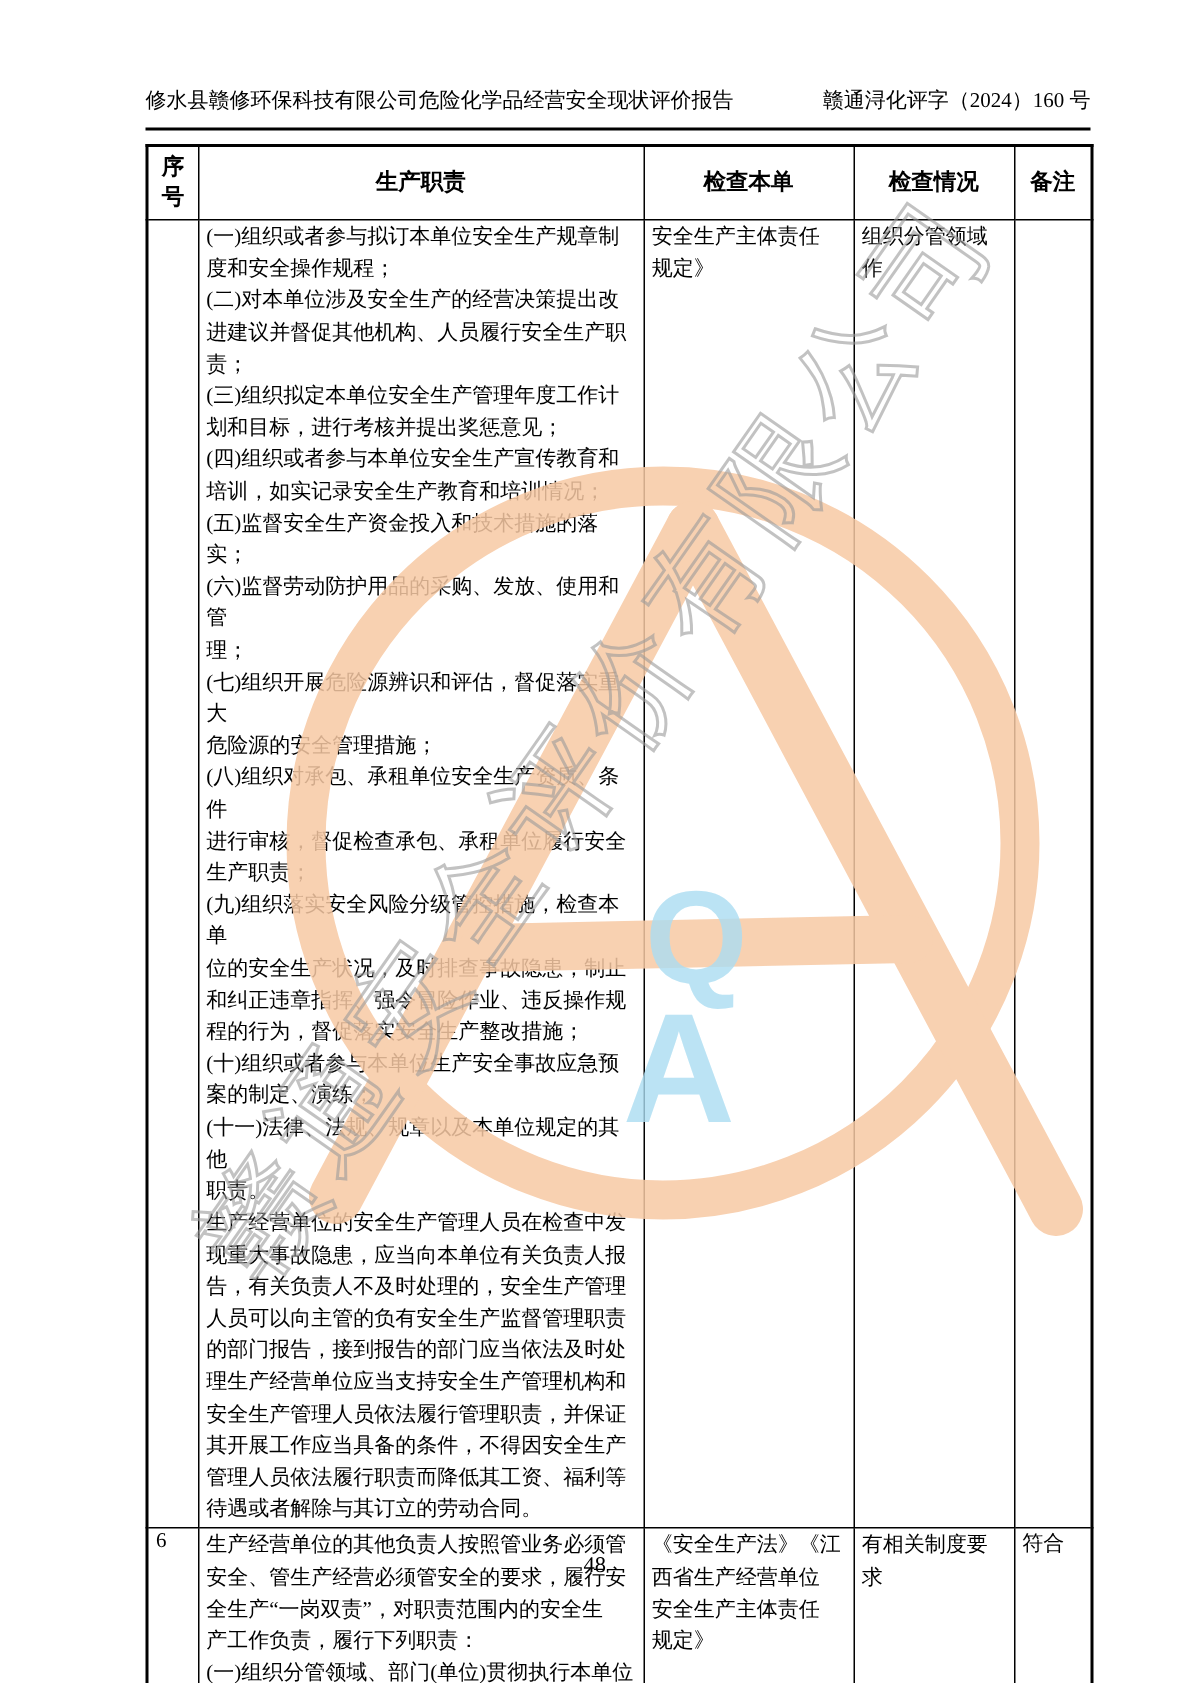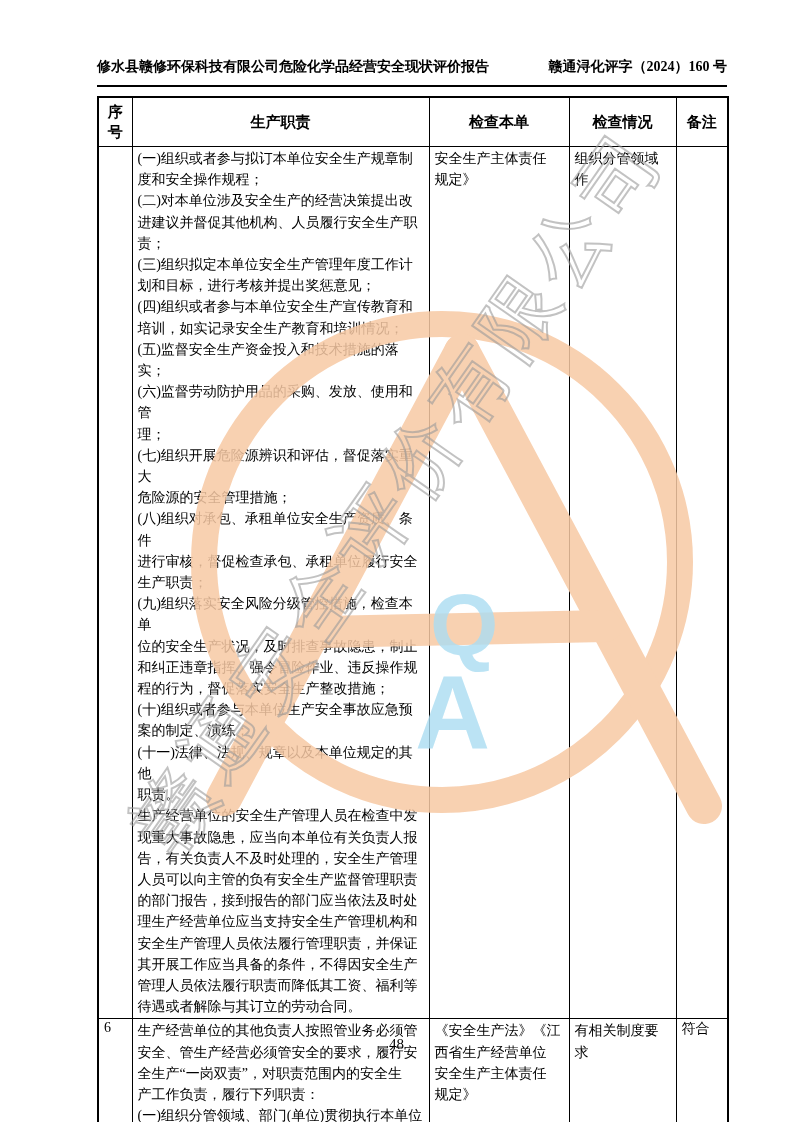--- a/index.html
+++ b/index.html
@@ -4,21 +4,21 @@
 <style>
   html,body { margin:0; padding:0; background:#ffffff; }
   .page {
     position:relative; width:793px; height:1122px; background:#ffffff;
     font-family:"Liberation Serif","DejaVu Serif",serif; color:#000;
     overflow:hidden;
   }
   .hdr {
     position:absolute; left:97px; top:58px; width:630px;
     display:flex; justify-content:space-between; align-items:flex-end;
-    font-weight:bold; font-size:14px; white-space:nowrap;
+    font-weight:normal; font-size:14px; white-space:nowrap;
   }
   .hdr-rule { position:absolute; left:97px; top:85px; width:630px; height:2px; background:#000; }
   .tbl-wrap { position:absolute; left:97px; top:96px; }
   table.inspection { border-collapse:collapse; table-layout:fixed; width:630px; border:2px solid #000; }
   table.inspection th, table.inspection td {
     border:1.5px solid #000; font-size:14px; padding:1px 5px; overflow:hidden;
     vertical-align:top; text-align:left;
   }
   table.inspection th {
     font-weight:bold; text-align:center; vertical-align:middle;

